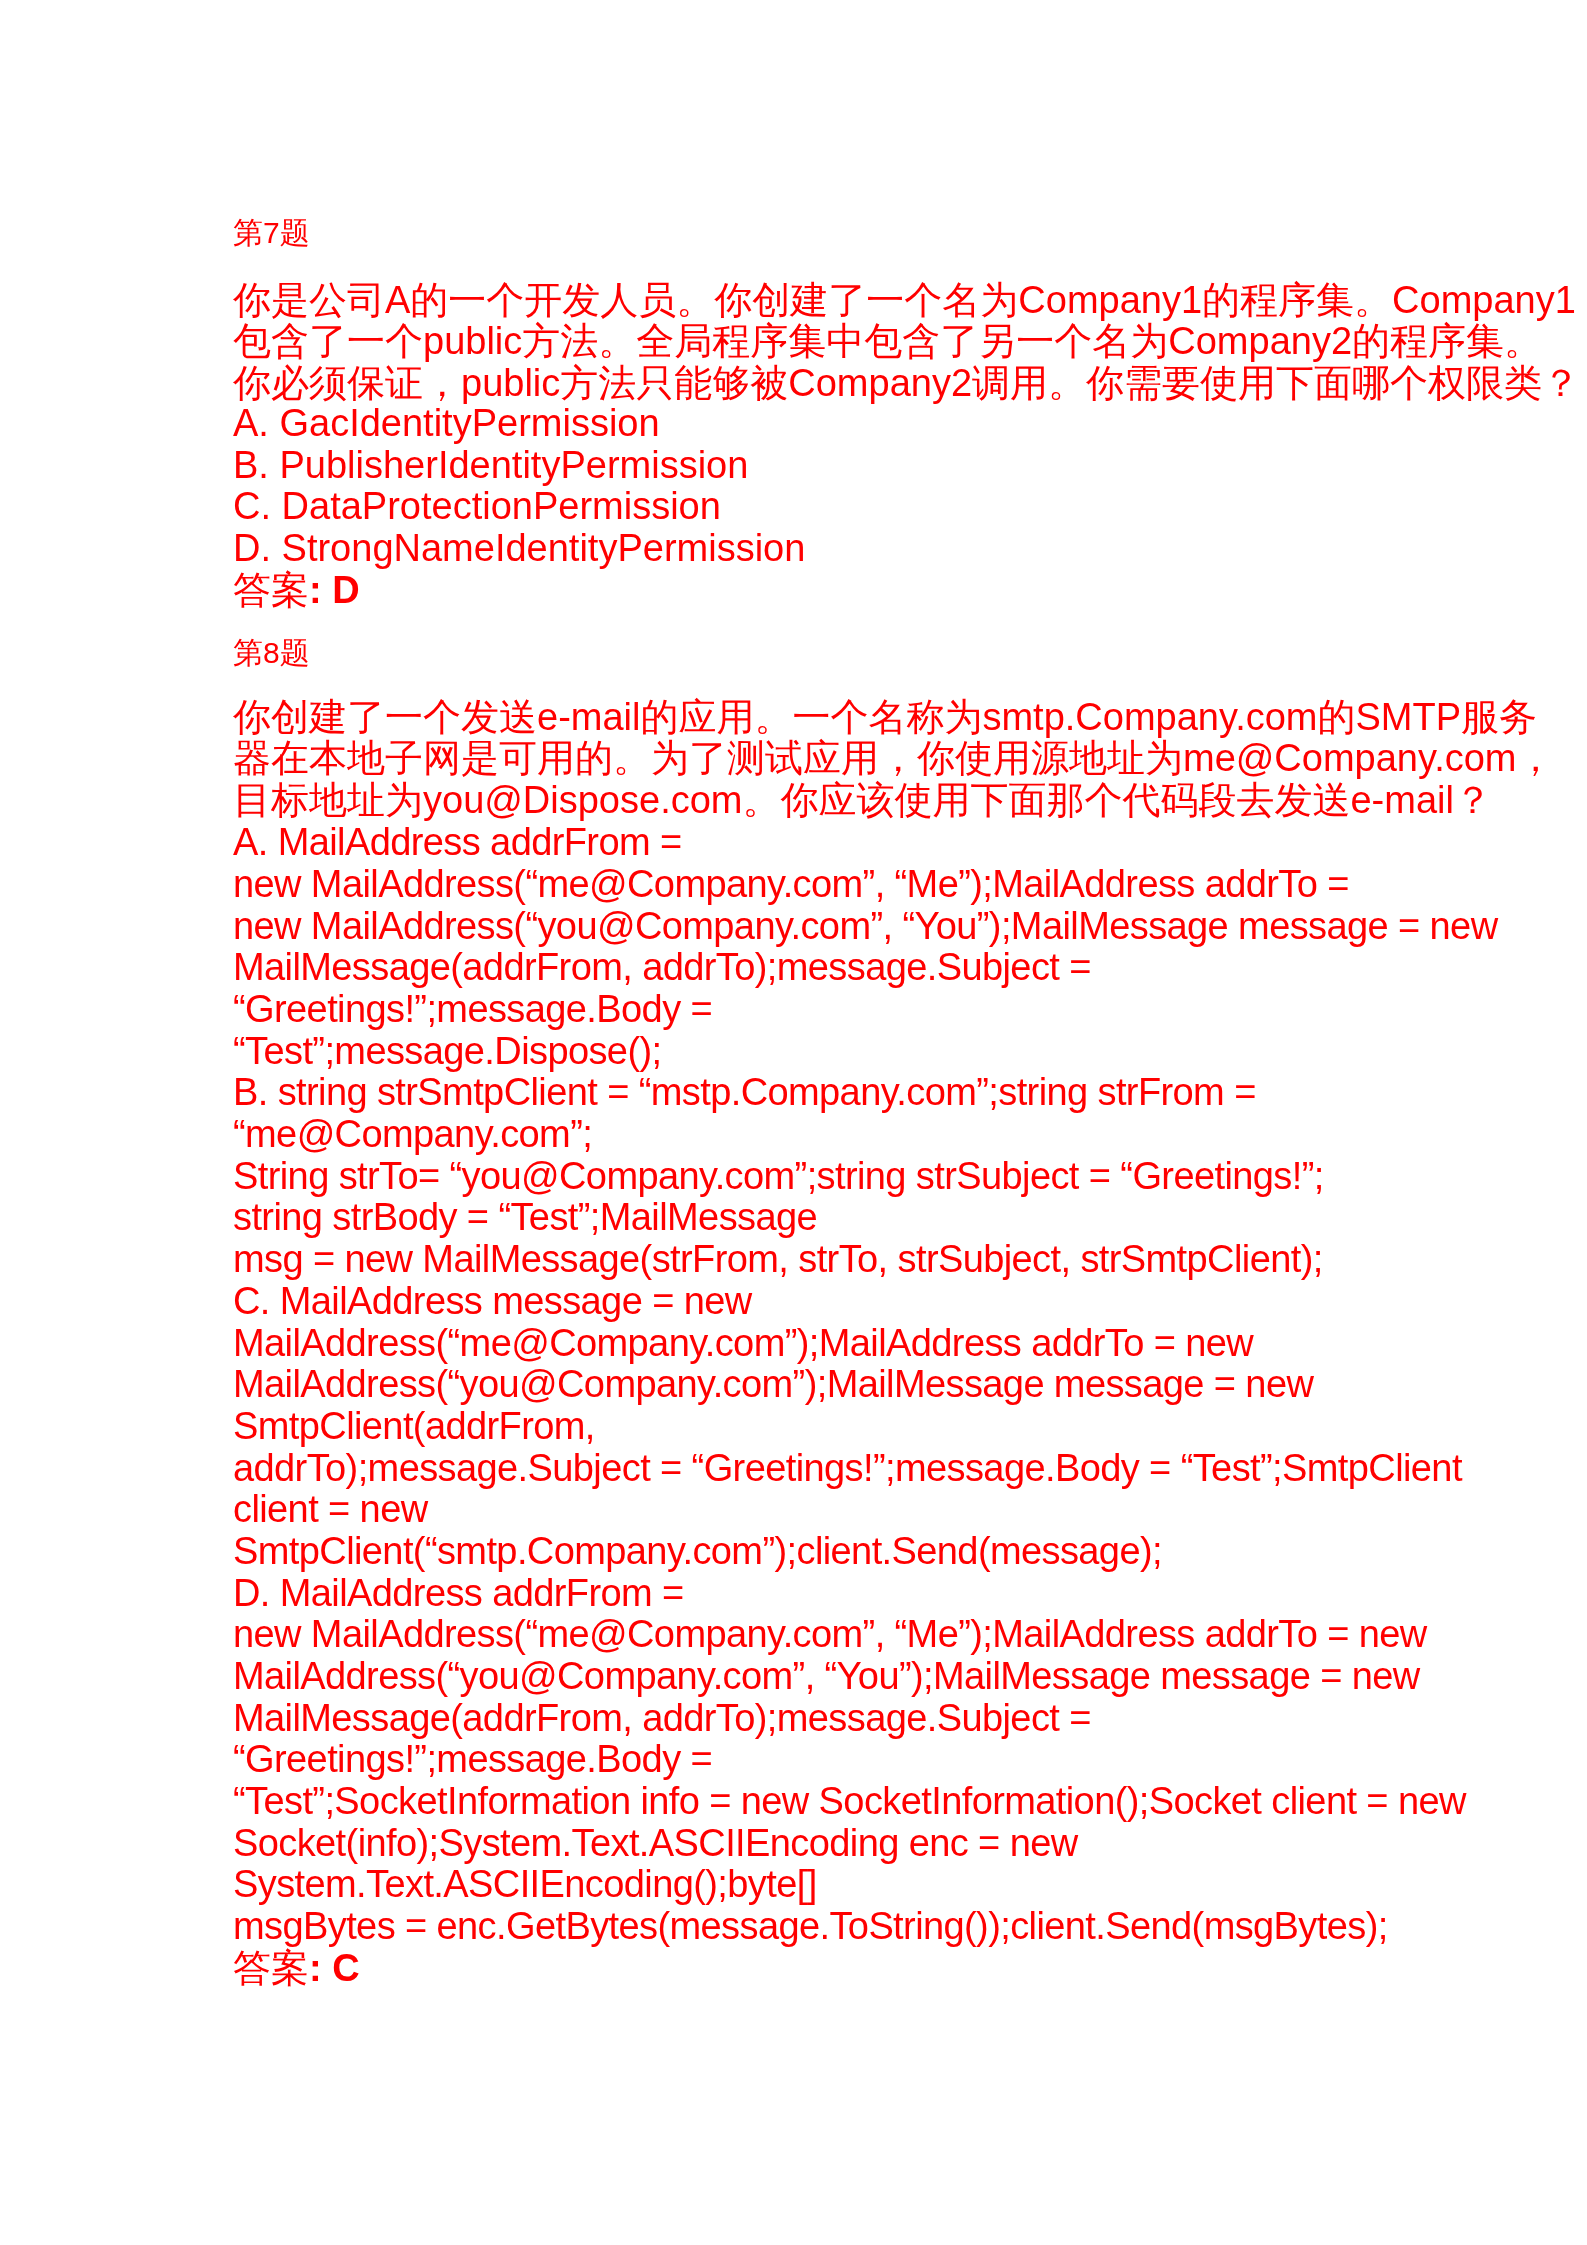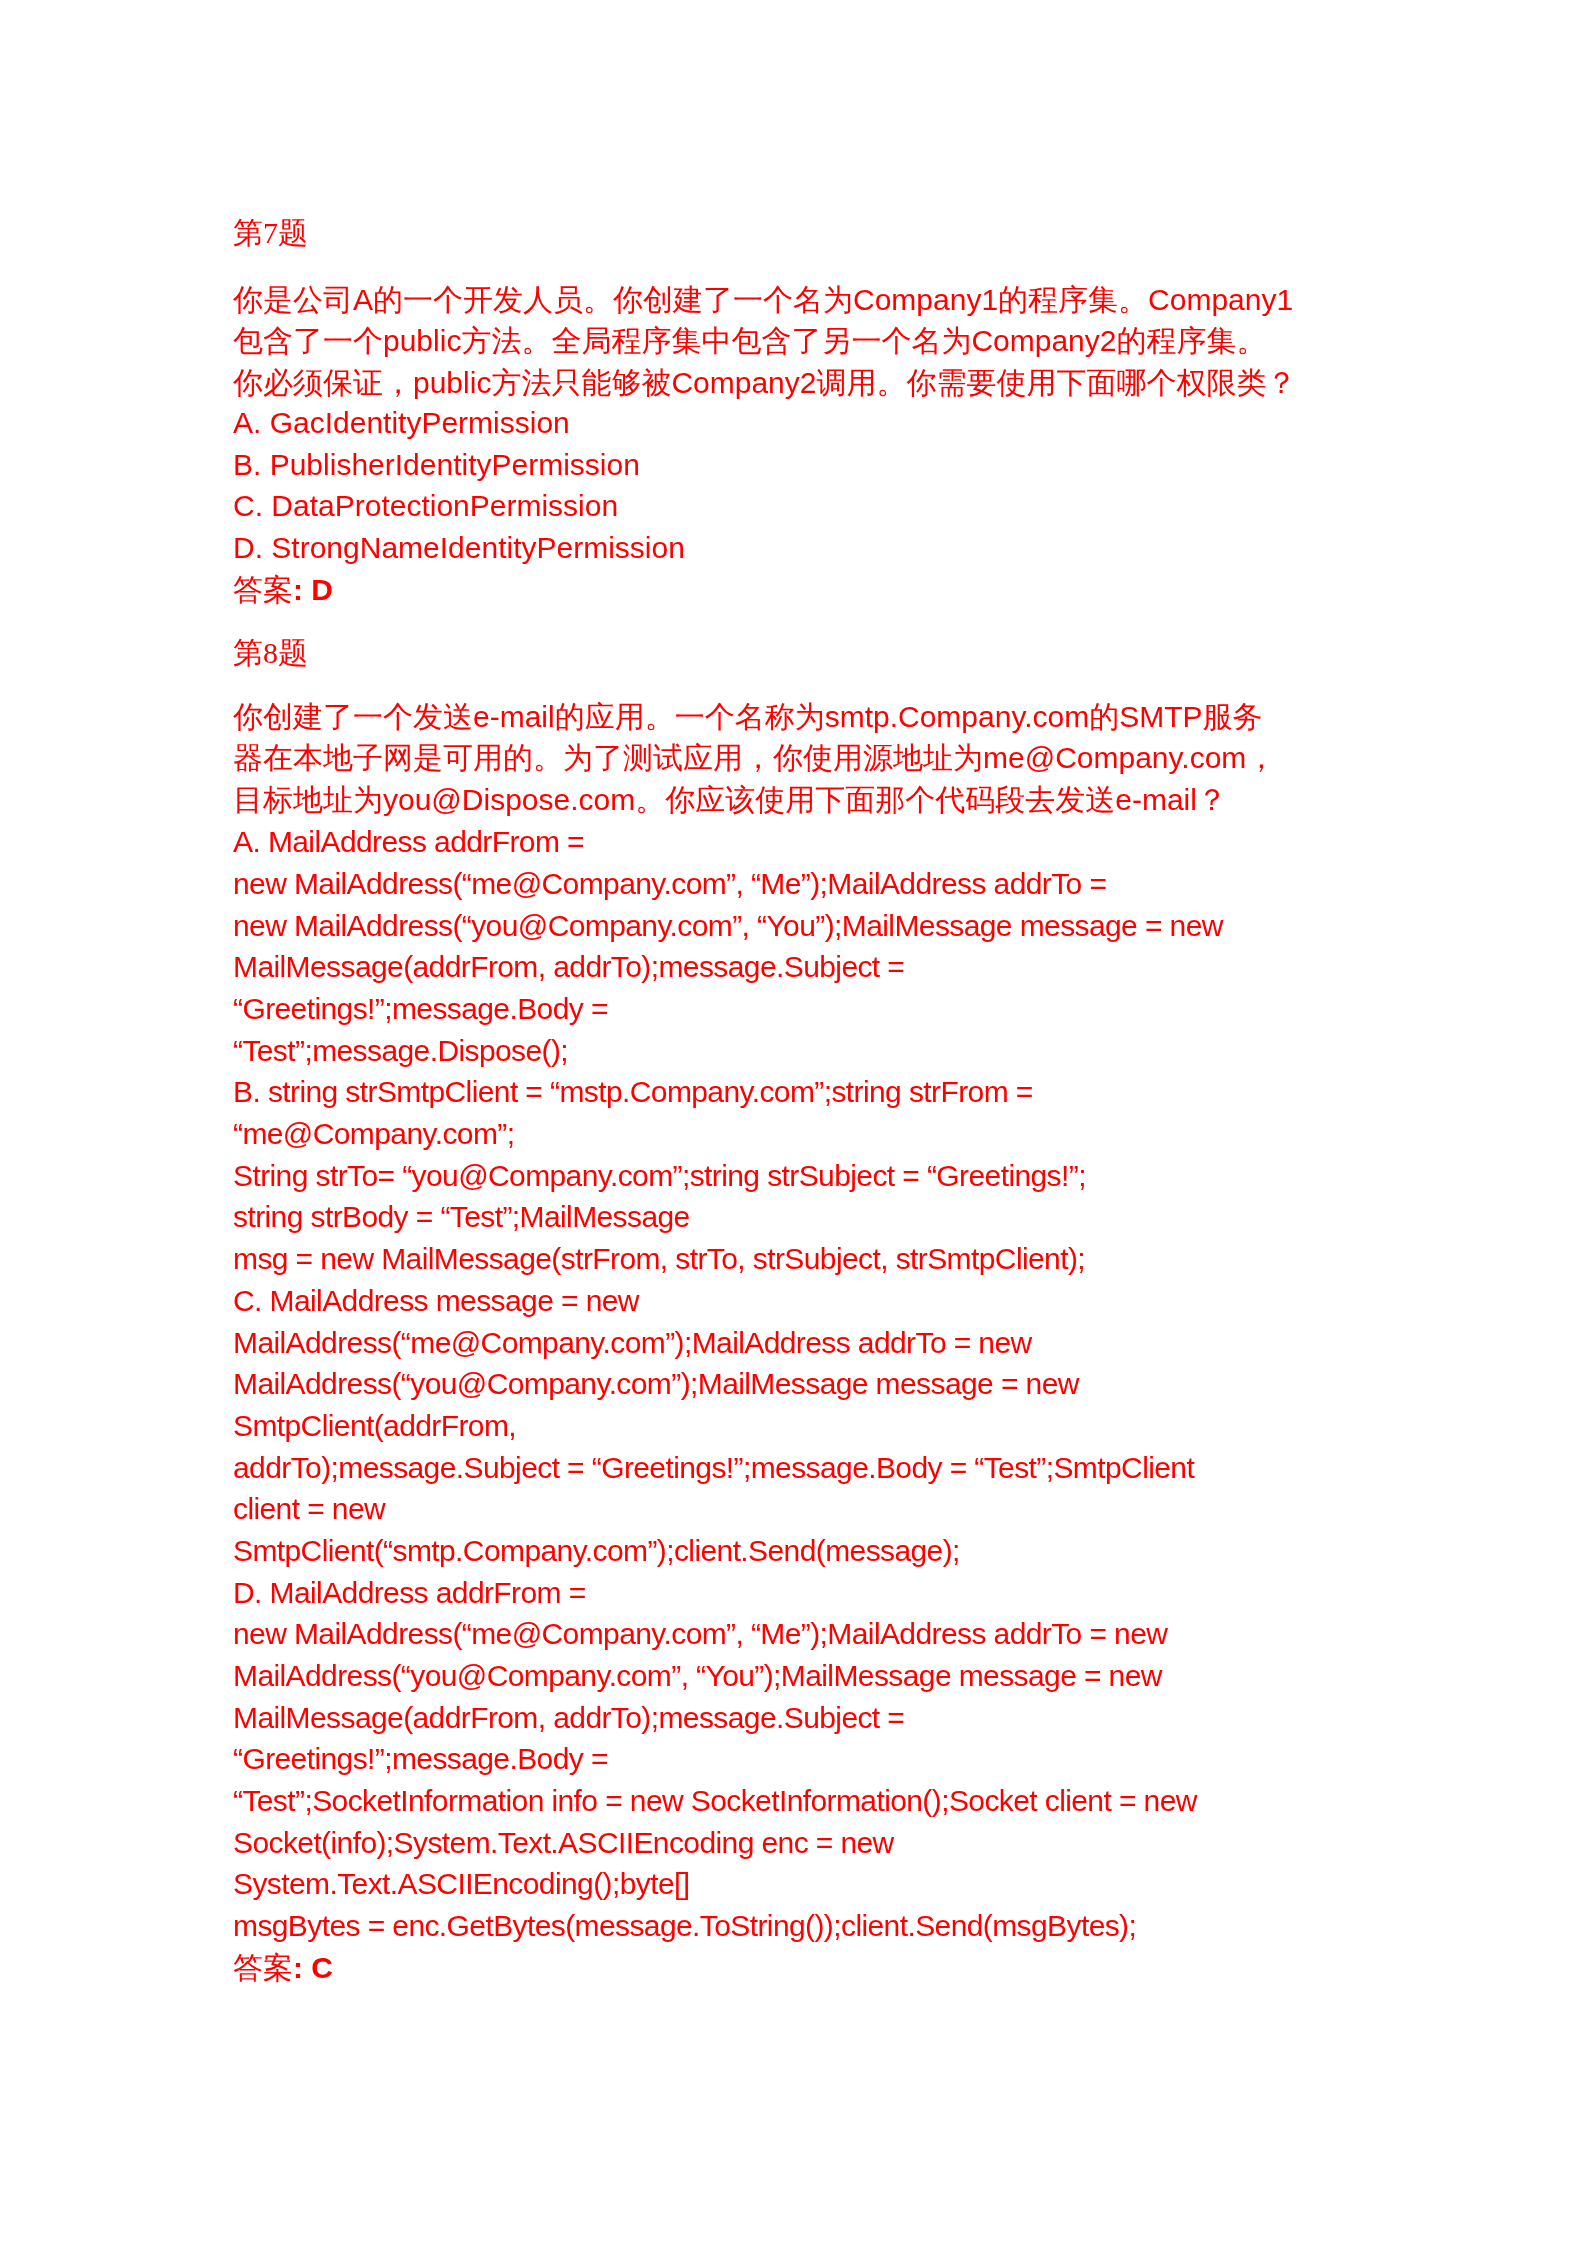--- a/index.html
+++ b/index.html
@@ -1,19 +1,19 @@
 <!DOCTYPE html>
 <html><head>
 <meta charset="utf-8">
 <style>
   html, body { margin: 0; padding: 0; background: #ffffff; }
   body { width: 1587px; height: 2245px; position: relative; overflow: hidden; }
   .page { position: absolute; left: 233px; top: 0; width: 1140px; color: #ff0000; font-family: "Liberation Sans", "DejaVu Sans", sans-serif; }
-  .qtitle { position: absolute; left: 0; font-size: 30px; font-family: Liberation Serif, serif; line-height: 40px; white-space: nowrap; }
-  .line { position: absolute; left: 0; font-size: 30px; line-height: 40px; white-space: nowrap; text-align: center; }
+  .qtitle { position: absolute; left: 0; font-size: 30px; font-family: Liberation Sans, sans-serif; line-height: 40px; white-space: nowrap; }
+  .line { position: absolute; left: 0; font-size: 38px; line-height: 40px; white-space: nowrap; text-align: center; }
   .answer .label { font-family: Liberation Serif, serif; }
   .answer .val { font-weight: bold; }
   .code { letter-spacing: -0.6px; }
 </style>
 </head>
 <body>
 
 <div class="page">
 
   <div class="qtitle" style="top:213px">第7题</div>

